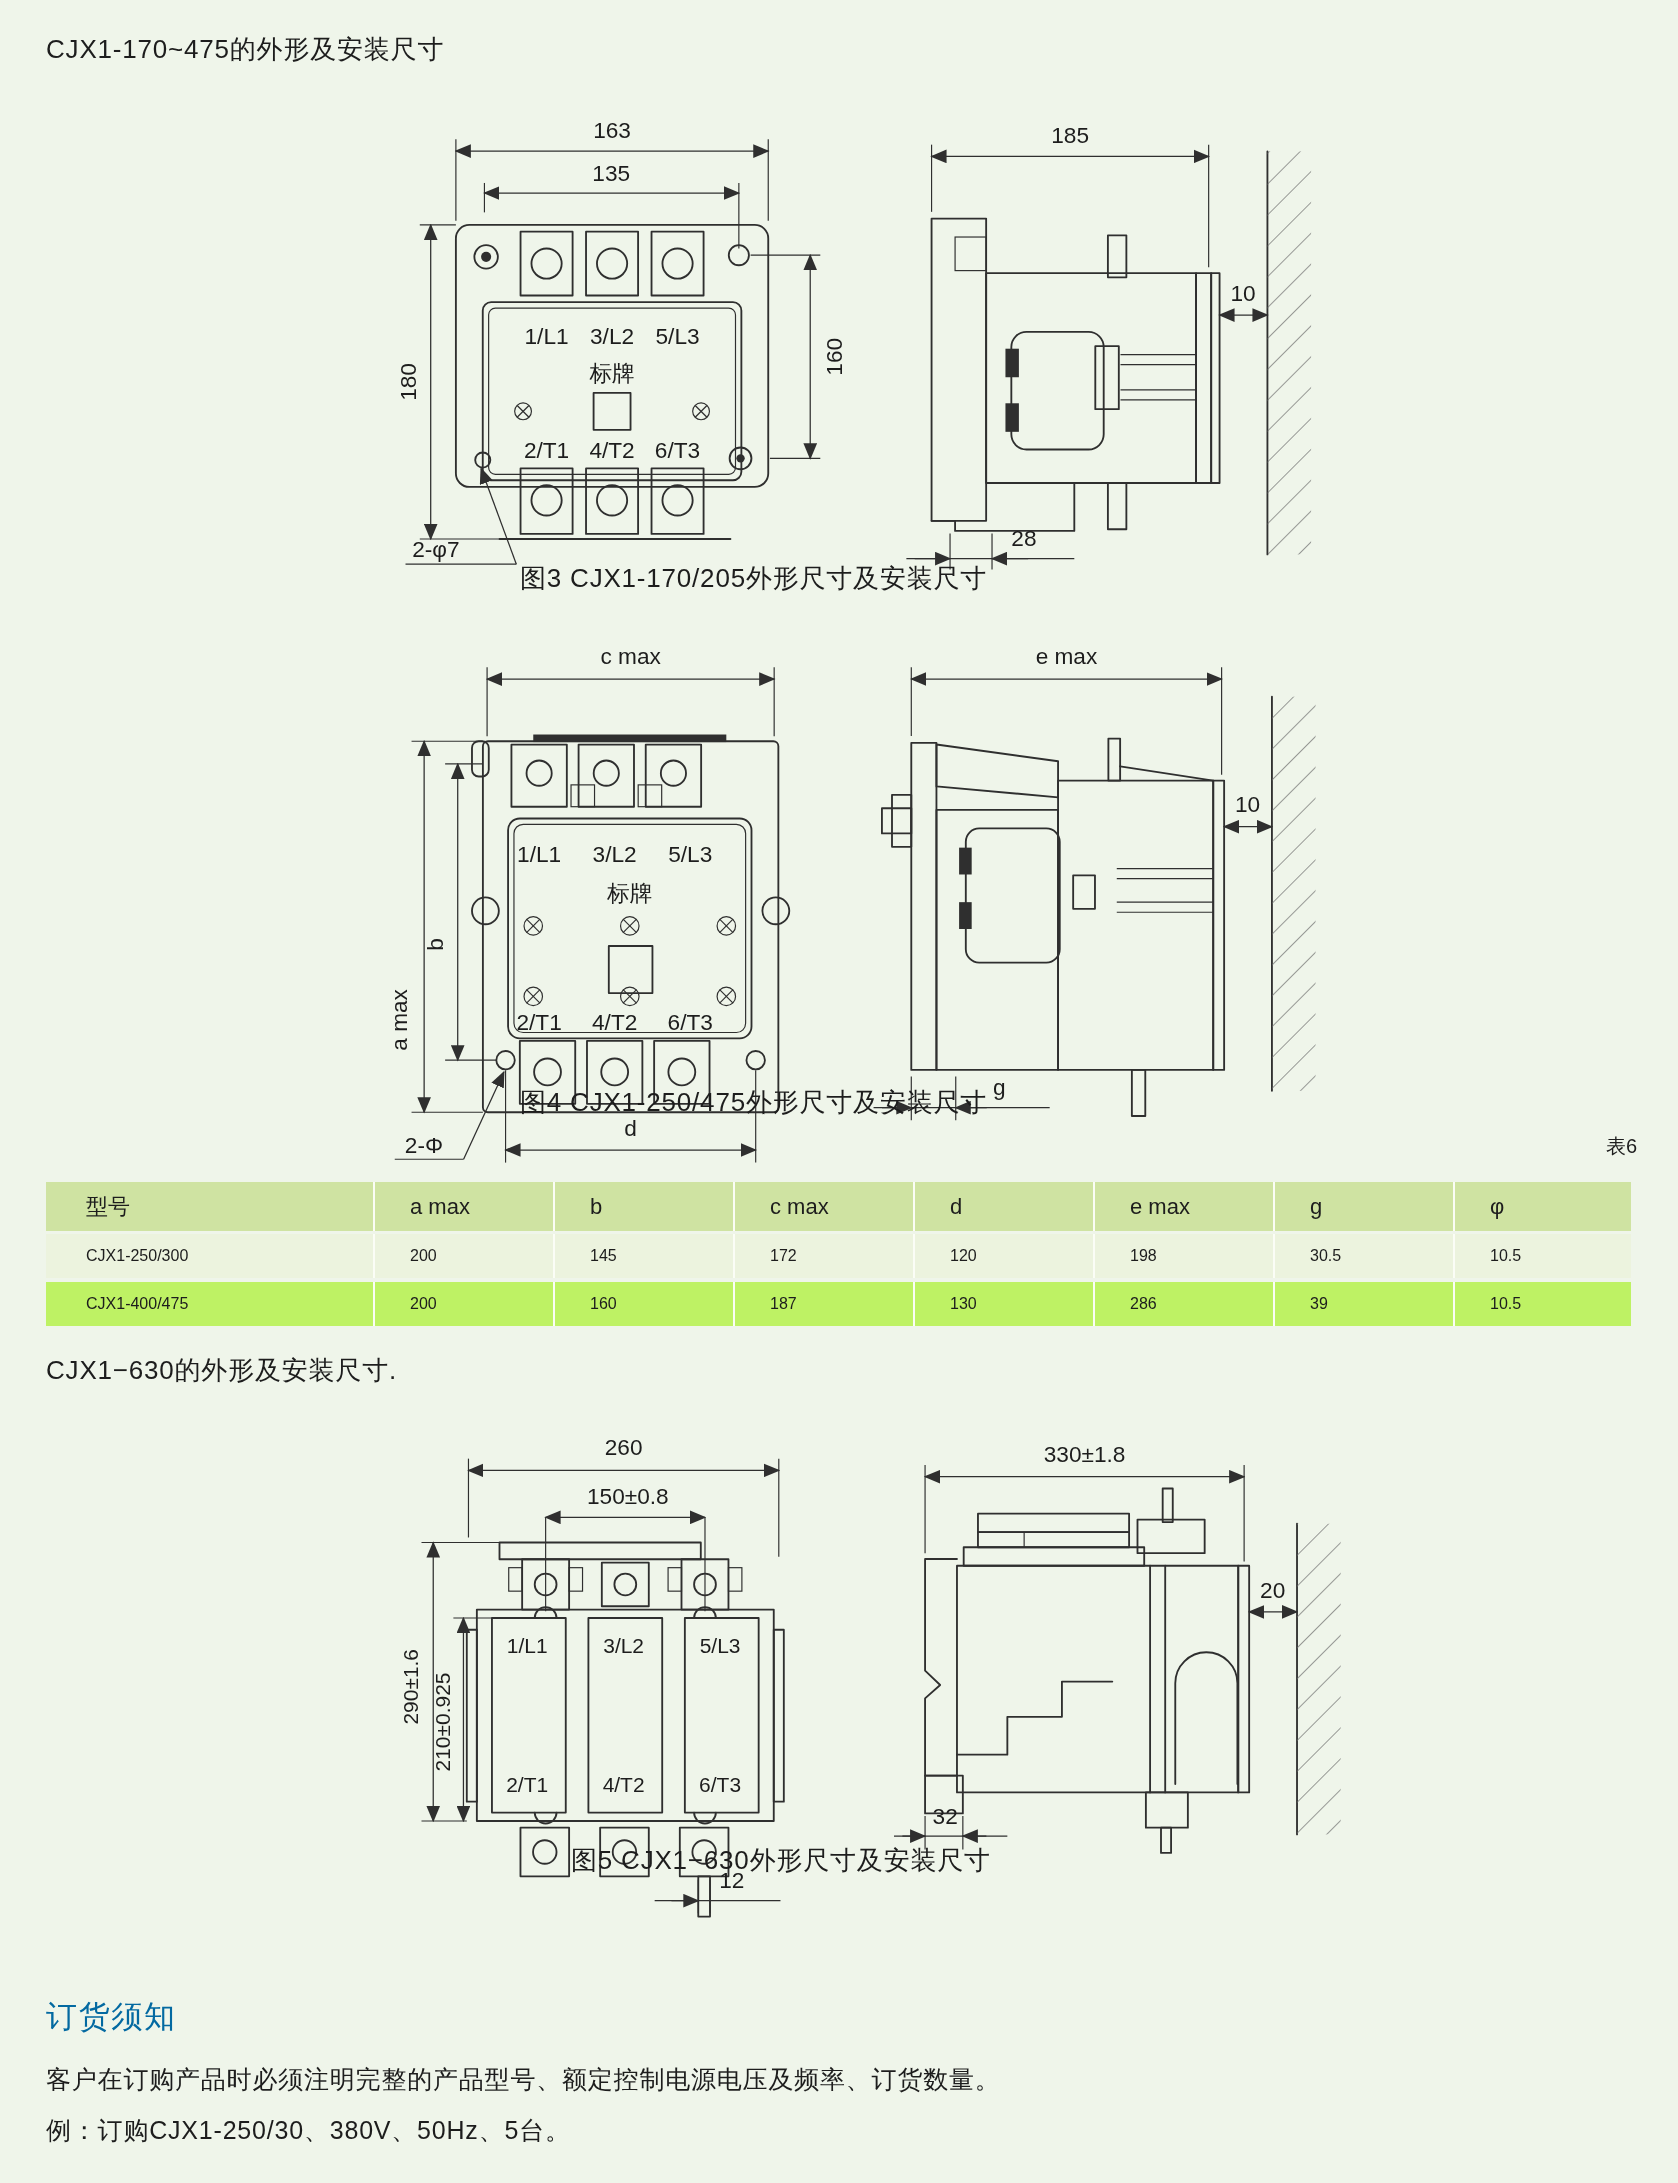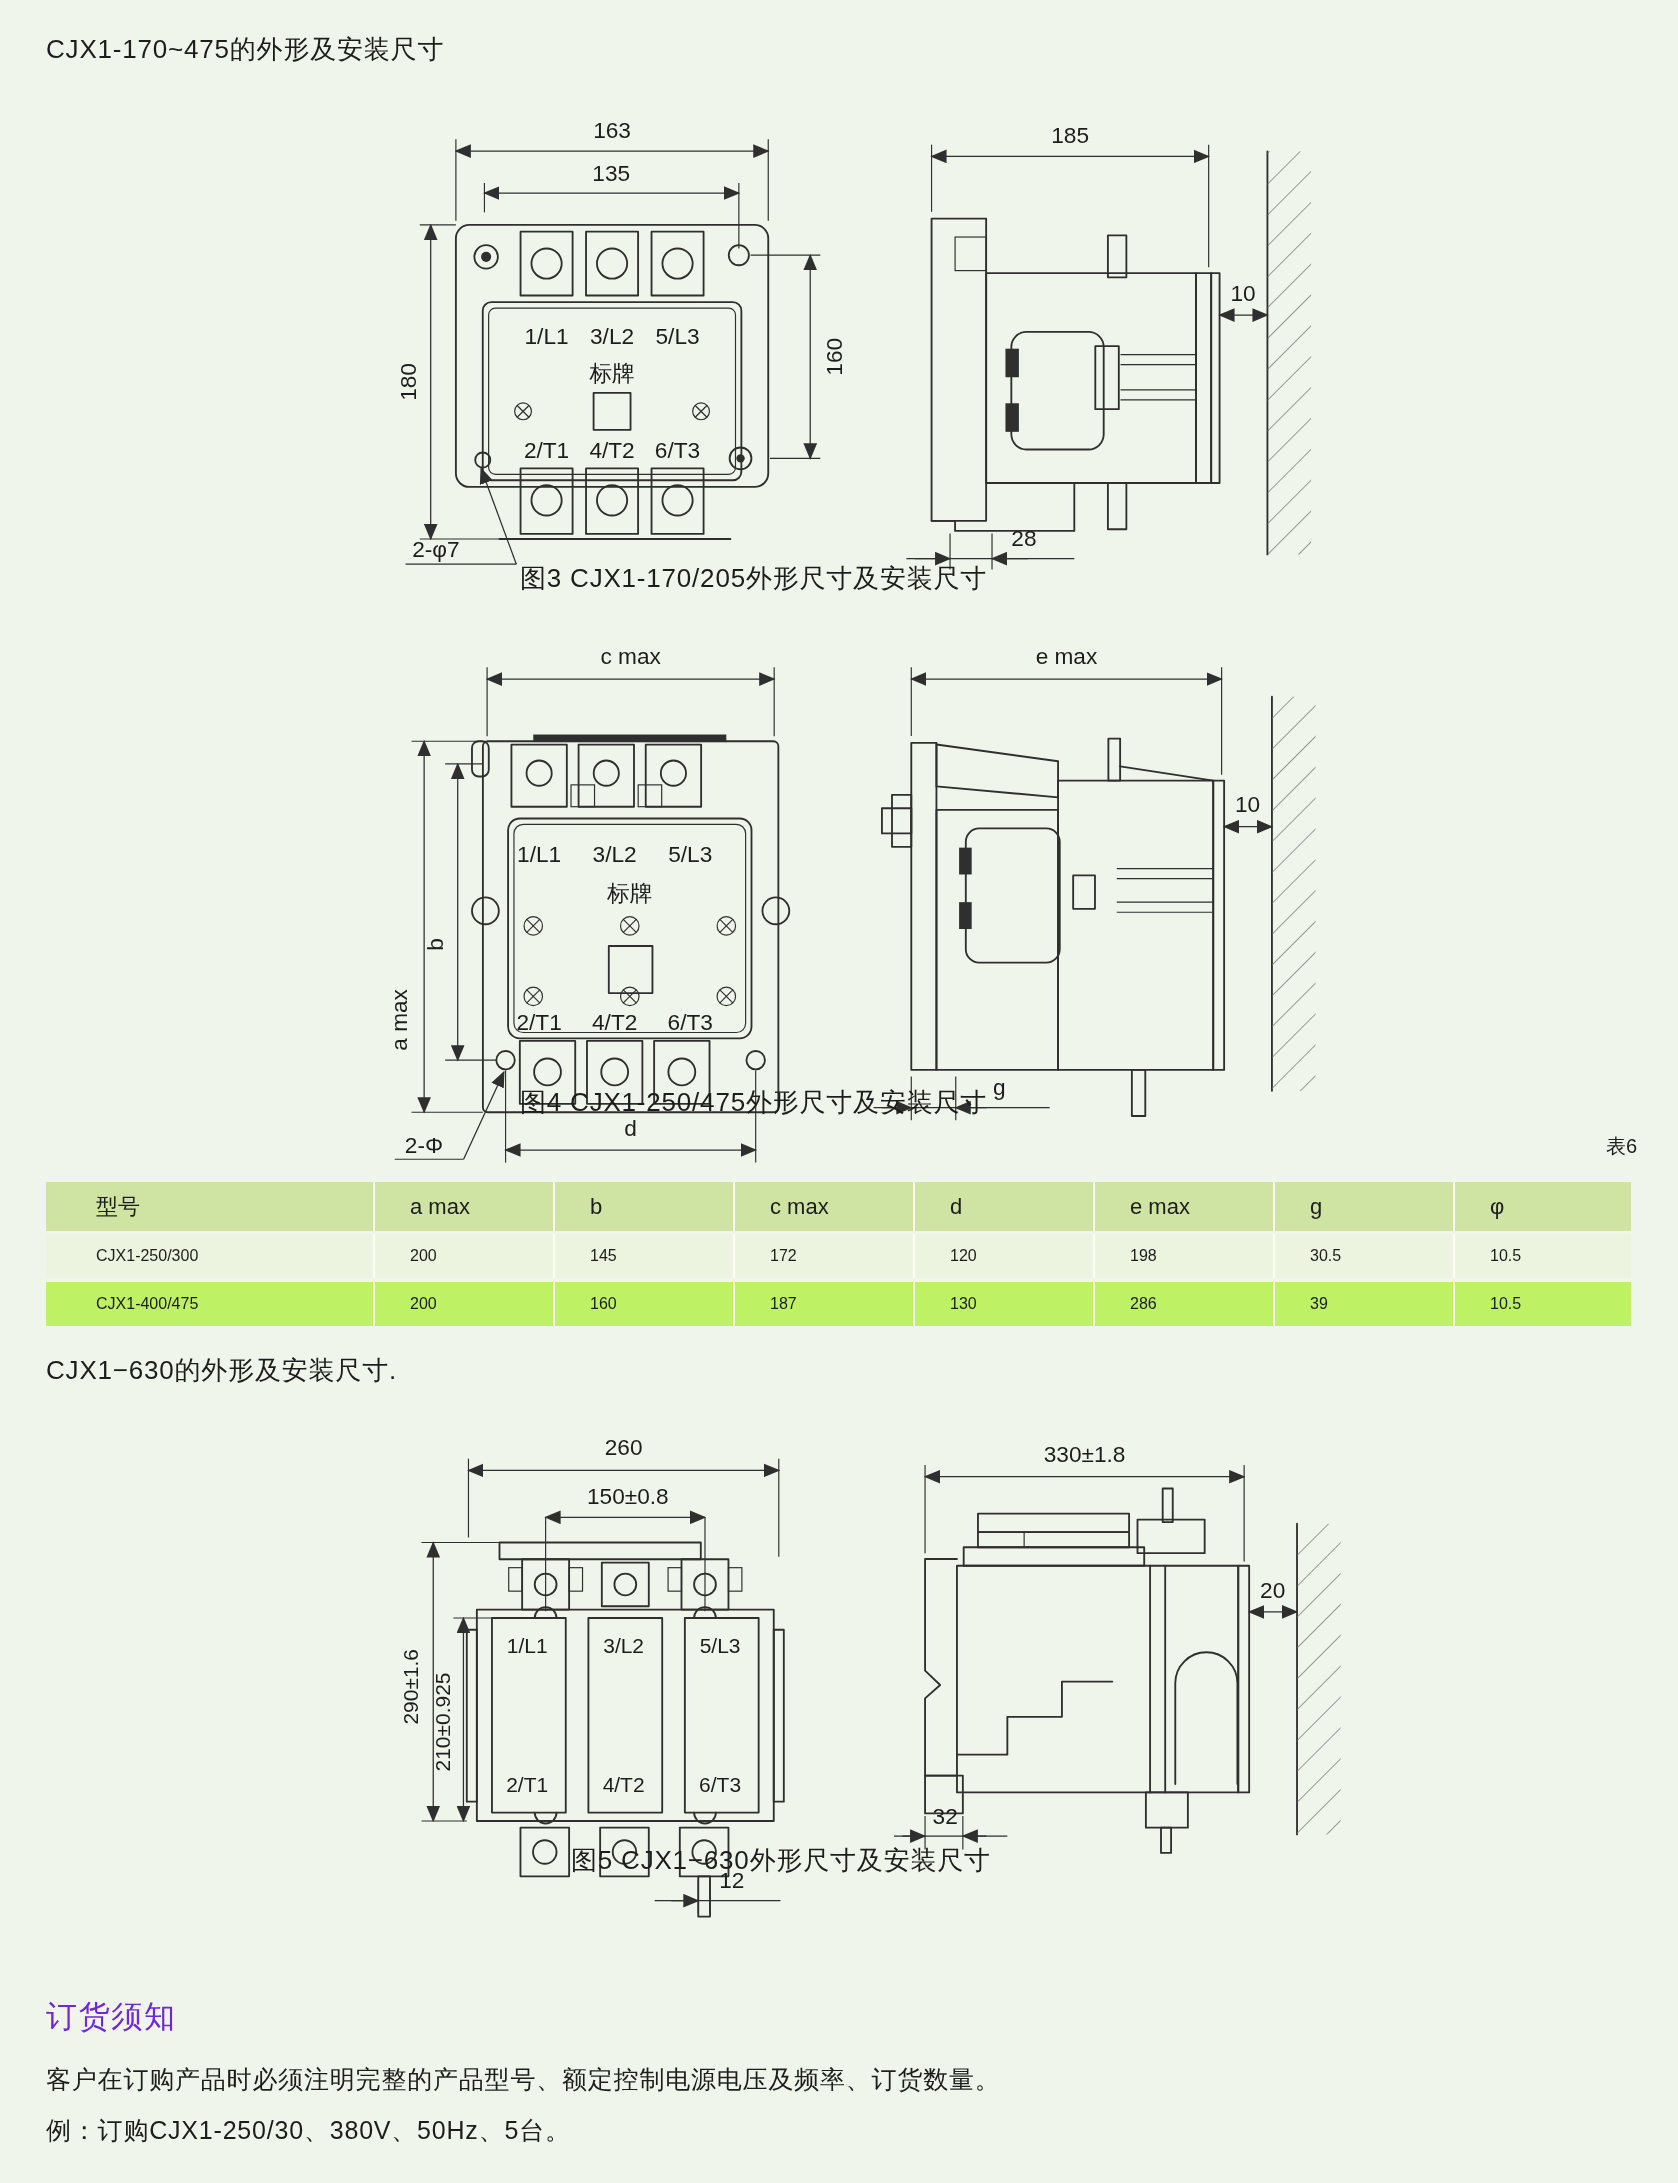--- a/index.html
+++ b/index.html
@@ -12,21 +12,21 @@
   svg .tn{stroke:#2f2f2f;stroke-width:1.4;fill:none}
   svg .dm{stroke:#2f2f2f;stroke-width:1.5;fill:none}
   svg .fl{fill:#2f2f2f;stroke:none}
   svg text{font-family:"Liberation Sans",sans-serif;font-size:27px;fill:#1d1d1d}
   svg text.sm{font-size:25px}
   
   .tbl{position:absolute;left:46px;top:1182px;width:1588px}
   .trow{display:flex;height:44px;margin-top:3.4px}
   .thead{height:49px;margin-top:0}
   .tcell{display:flex;align-items:center;padding-left:35px;box-sizing:border-box;font-size:16px}
-  .tcell:first-child{padding-left:50px}
+  .tcell:first-child{padding-left:40px}
   .thead .tcell{background:#cfe3a2;font-size:22px}
   .r1 .tcell{background:#ecf3de}
   .r2 .tcell{background:#bef264}
   .tcell + .tcell{border-left:2.5px solid #fbfdf6}
   .c0{width:327px}.cn{width:180px}.cl{width:178px}
   .order-head{font-size:31px;letter-spacing:1.7px}
   .order-line{font-size:25px;letter-spacing:0.8px}
 </style>
 </head>
 <body>
@@ -437,18 +437,18 @@
         <line class="tn" x1="107" y1="468" x2="107" y2="508"></line>
       <line class="tn" x1="25" y1="492" x2="160" y2="492"></line>
       <line class="dm" x1="35" y1="492" x2="62" y2="492" marker-end="url(#m5s)"></line>
       <line class="dm" x1="135" y1="492" x2="107" y2="492" marker-end="url(#m5s)"></line>
       <text x="86" y="478" text-anchor="middle">32</text>
     </g>
   </svg>
 
   <div class="abs caption" style="left:571px;top:1843px;width:638px">图5 CJX1−630外形尺寸及安装尺寸</div>
 
-  <div class="abs order-head" style="left:46px;top:1996px;color:#6d28d9">订货须知</div>
+  <div class="abs order-head" style="left:46px;top:1996px;color:#0369a1">订货须知</div>
   <div class="abs order-line" style="left:46px;top:2063px">客户在订购产品时必须注明完整的产品型号、额定控制电源电压及频率、订货数量。</div>
   <div class="abs order-line" style="left:46px;top:2114px">例：订购CJX1-250/30、380V、50Hz、5台。</div>
 
 </div>
 
 
 </body></html>

